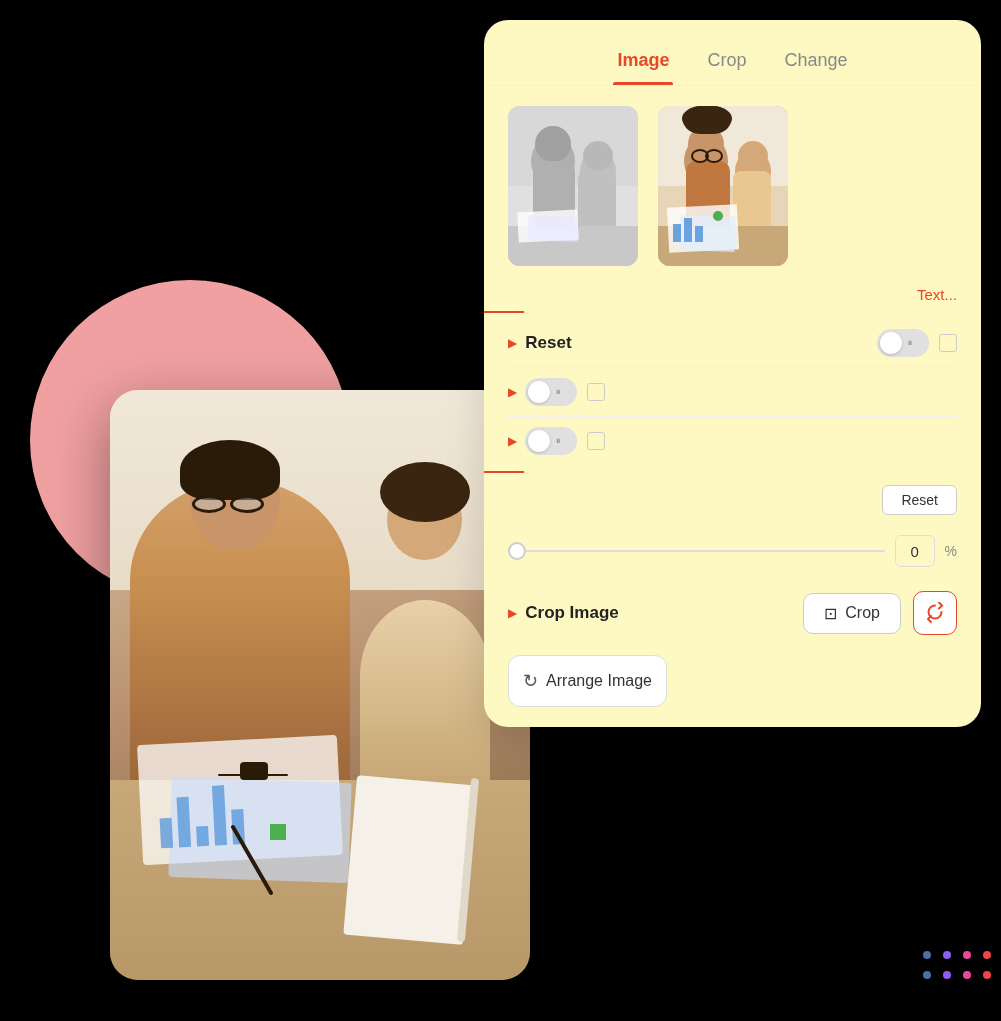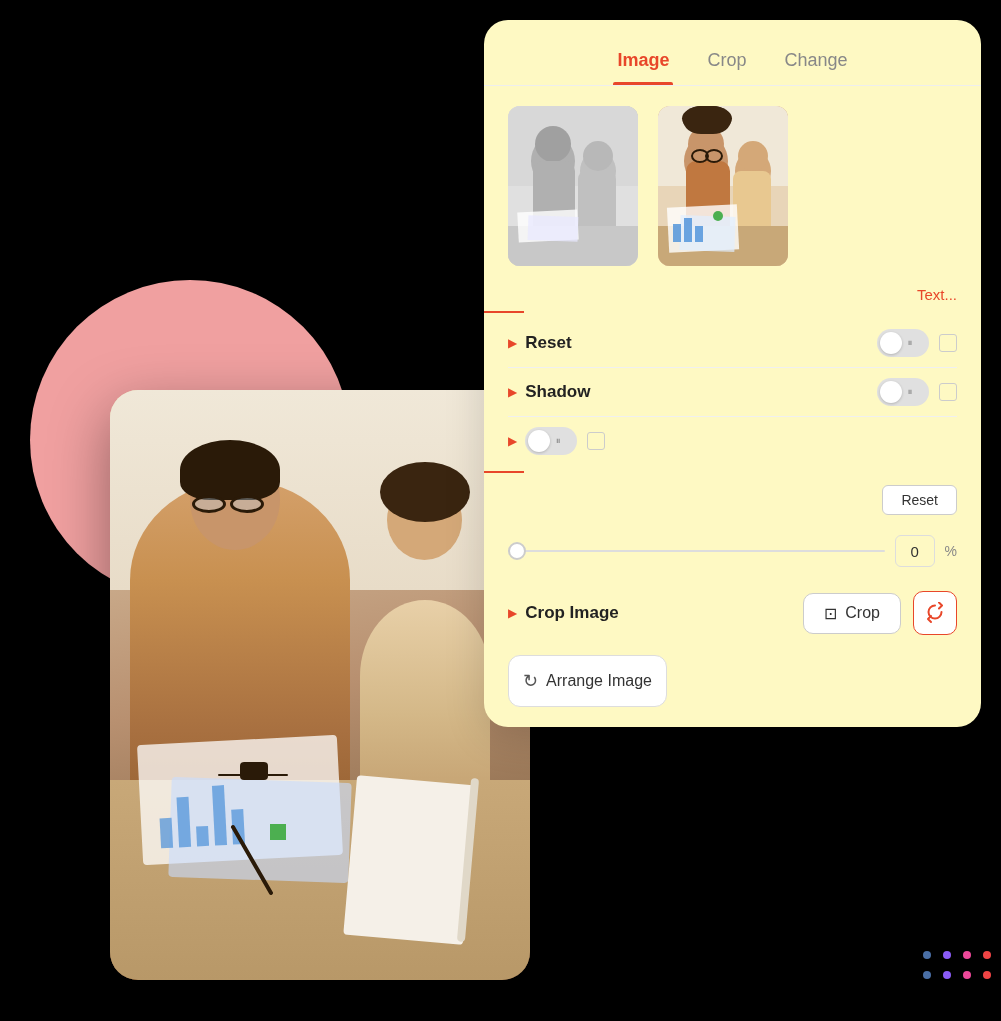--- a/index.html
+++ b/index.html
@@ -502,21 +502,20 @@
       <span class="expand-arrow">▶</span>
       <span class="effect-label">Reset</span>
       <div class="toggle-switch">
         <span class="toggle-pause">⏸</span>
       </div>
       <div class="checkbox-sq"></div>
     </div>
 
     <div class="effect-row">
       <span class="expand-arrow">▶</span>
-      <span class="effect-label">Shadow</span>
       <div class="toggle-switch">
         <span class="toggle-pause">⏸</span>
       </div>
       <div class="checkbox-sq"></div>
     </div>
 
     <div class="effect-row">
       <span class="expand-arrow">▶</span>
       <div class="toggle-switch">
         <span class="toggle-pause">⏸</span>

